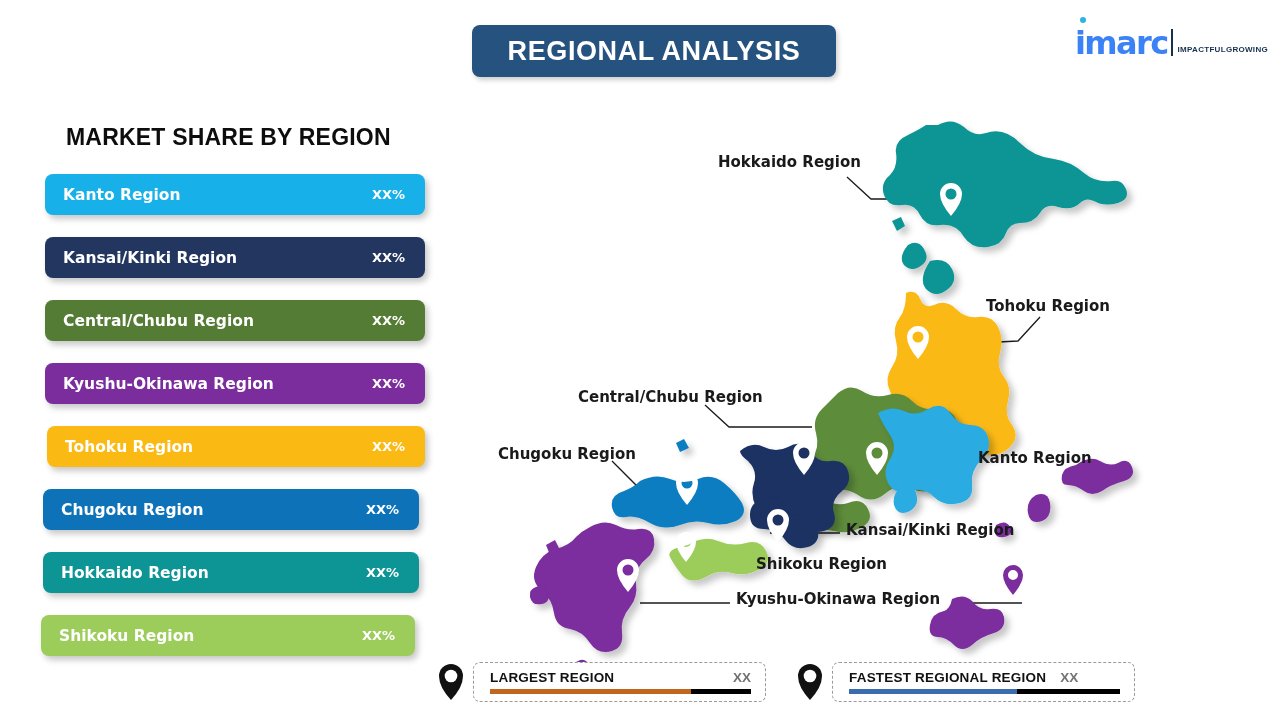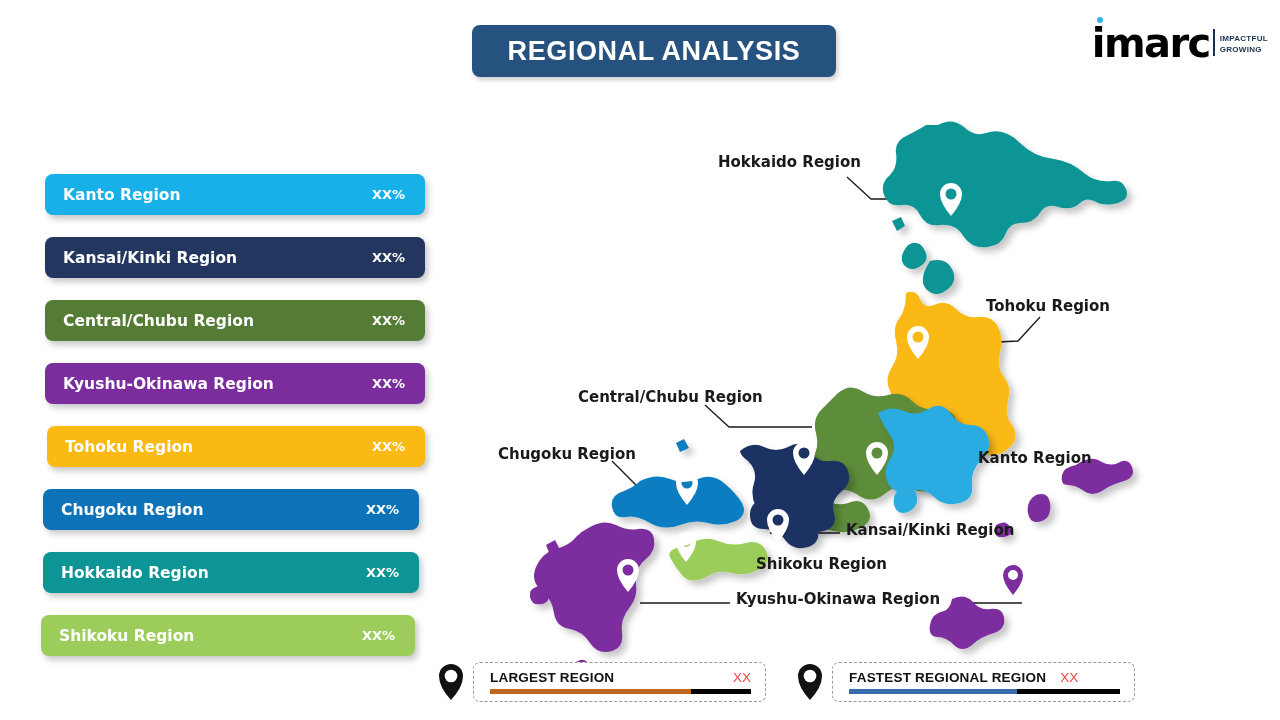--- a/index.html
+++ b/index.html
@@ -19,25 +19,25 @@
     border-radius:8px;
     display:flex; align-items:center; justify-content:center;
     box-shadow:2px 3px 5px rgba(0,0,0,.20);
   }
   .title-banner .txt{
     color:#ffffff; font-size:27px; font-weight:bold;
     letter-spacing:.6px; white-space:nowrap;
   }
 
   .logo{ position:absolute; right:12px; top:14px; height:46px; display:flex; align-items:flex-end; }
-  .logo-word{ position:relative; font-size:40px; font-weight:bold; color:#000000;
+  .logo-word{ position:relative; font-size:32px; font-weight:bold; color:#3b82f6;
     letter-spacing:-1.6px; line-height:34px; font-family:"DejaVu Sans", sans-serif; }
   .logo-dot{ position:absolute; left:5px; top:-9px; width:6px; height:6px; border-radius:50%; background:#2cb3e8; }
   .logo-div{ width:2px; height:27px; background:#16314f; margin:0 5px 4px 3px; }
-  .logo-tag{ display:flex; flex-direction:column; justify-content:flex-end;
+  .logo-tag{ display:flex; justify-content:flex-end;
     padding-bottom:5px; color:#16314f; font-size:8px; font-weight:bold; line-height:11px; letter-spacing:.3px; }
 
   
   .panel-title{
     position:absolute; left:66px; top:124px;
     font-size:23px; font-weight:bold; color:#0d0d0d; letter-spacing:.2px;
   }
   .legend-list{ position:absolute; left:45px; top:174px; width:390px; }
   .legend-row{
     position:relative;
@@ -76,21 +76,21 @@
   .callout .pin{ width:30px; height:38px; flex:0 0 auto; margin-right:7px; }
   .callout .box{
     flex:1 1 auto; height:40px;
     border:1.6px dashed #9a9a9a; border-radius:7px;
     background:#fff;
     padding:4px 14px 5px 16px;
     display:flex; flex-direction:column; justify-content:center;
   }
   .callout .toprow{ display:flex; align-items:baseline; }
   .callout .lbl{ font-size:13.5px; font-weight:bold; color:#111; letter-spacing:.2px; white-space:nowrap; }
-  .callout .val{ font-size:13.5px; font-weight:normal; color:#ef4444; margin-left:auto; white-space:nowrap; }
+  .callout .val{ font-size:13.5px; font-weight:bold; color:#737373; margin-left:auto; white-space:nowrap; }
   .callout.fastest .val{ margin-left:14px; }
   .callout .bar{ margin-top:4px; height:5px; width:100%; background:#000; position:relative; overflow:hidden; }
   .callout .bar .fill{ position:absolute; left:0; top:0; bottom:0; }
 </style>
 </head>
 <body>
 
 <div class="slide">
 
   <div class="title-banner">
@@ -102,20 +102,21 @@
       <span class="logo-dot"></span>
       <span>imarc</span>
     </span>
     <span class="logo-div"></span>
     <span class="logo-tag">
       <span>IMPACTFUL</span>
       <span>GROWING</span>
     </span>
   </div>
 
+  <div class="panel-title">MARKET SHARE BY REGION</div>
 
   <div class="legend-list">
     <div class="legend-row" style="width:380px;background:#17b0e8">
       <span class="name">Kanto  Region</span>
       <span class="pct">XX%</span>
     </div>
     <div class="legend-row" style="width:380px;background:#22365f">
       <span class="name">Kansai/Kinki  Region</span>
       <span class="pct">XX%</span>
     </div>

